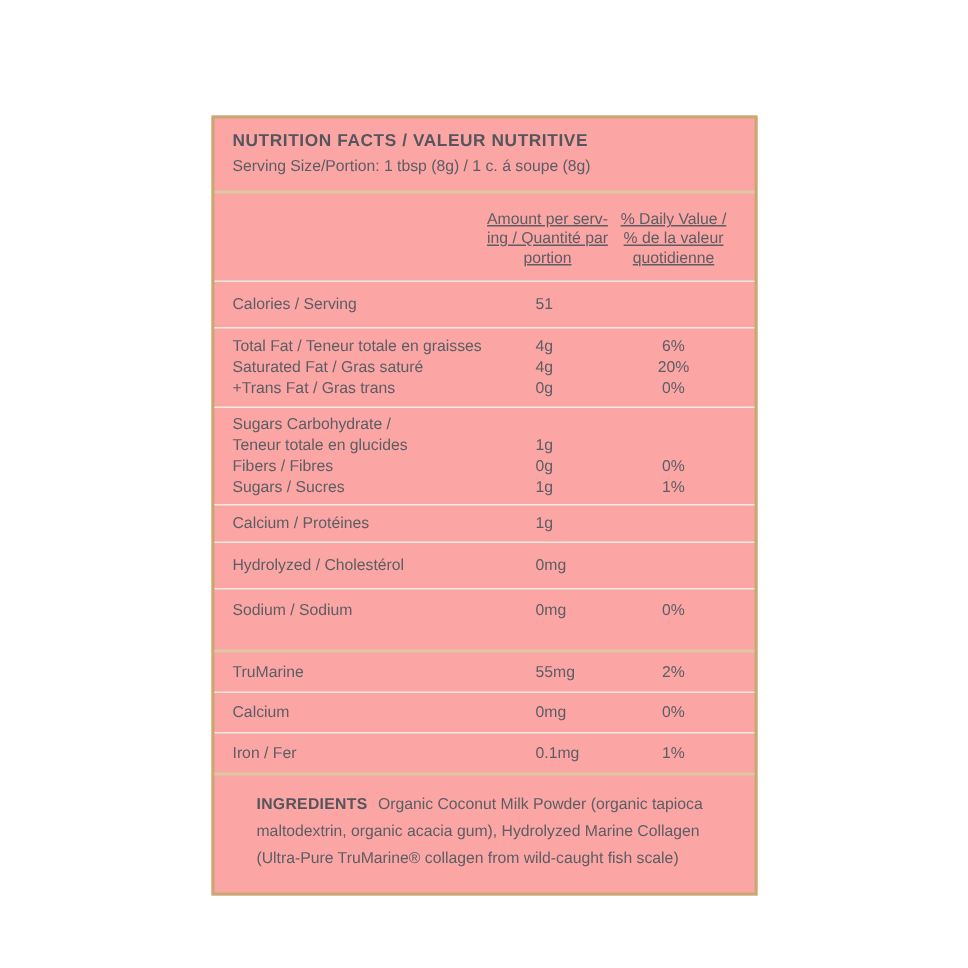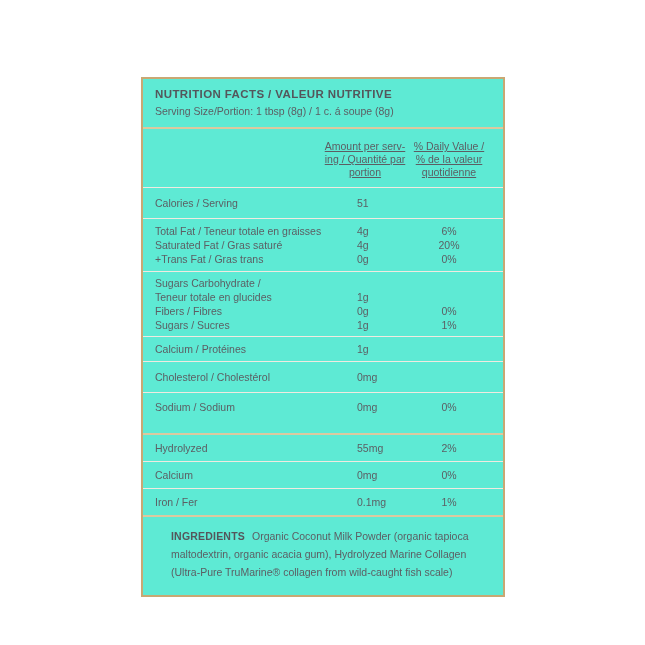--- a/index.html
+++ b/index.html
@@ -4,21 +4,21 @@
 <style>
   * { margin: 0; padding: 0; box-sizing: border-box; }
   html, body { width: 645px; height: 645px; background: #ffffff; overflow: hidden; }
   body { font-family: "Liberation Sans", sans-serif; color: #55575c; position: relative; }
 
   .sheet {
     position: absolute;
     left: 141px; top: 77px;
     width: 364px; min-height: 506px;
     border: 2px solid #c9a873;
-    background: #5eead4;
+    background: #fca5a5;
   }
 
   
   .head { padding: 9px 12px 10px 12px; }
   .title { font-size: 11.5px; font-weight: bold; letter-spacing: 0.4px; color: #54565b; }
   .serving { font-size: 10.5px; margin-top: 5px; color: #5c5e63; }
 
   
   .colhead {
     border-top: 2px solid #dcc99f;
@@ -130,37 +130,37 @@
   <section class="sec pad-pro">
     <div class="line">
       <span class="lbl">Calcium / Protéines</span>
       <span class="amt">1g</span>
       <span class="dv"></span>
     </div>
   </section>
 
   <section class="sec pad-cho">
     <div class="line">
-      <span class="lbl">Cholesterol / Cholestérol</span>
+      <span class="lbl">Hydrolyzed / Cholestérol</span>
       <span class="amt">0mg</span>
       <span class="dv"></span>
     </div>
   </section>
 
   <section class="sec pad-sod">
     <div class="line">
       <span class="lbl">Sodium / Sodium</span>
       <span class="amt">0mg</span>
       <span class="dv">0%</span>
     </div>
   </section>
 
   <section class="sec d-strong pad-min">
     <div class="line">
-      <span class="lbl">Hydrolyzed</span>
+      <span class="lbl">TruMarine</span>
       <span class="amt">55mg</span>
       <span class="dv">2%</span>
     </div>
   </section>
 
   <section class="sec pad-min">
     <div class="line">
       <span class="lbl">Calcium</span>
       <span class="amt">0mg</span>
       <span class="dv">0%</span>

